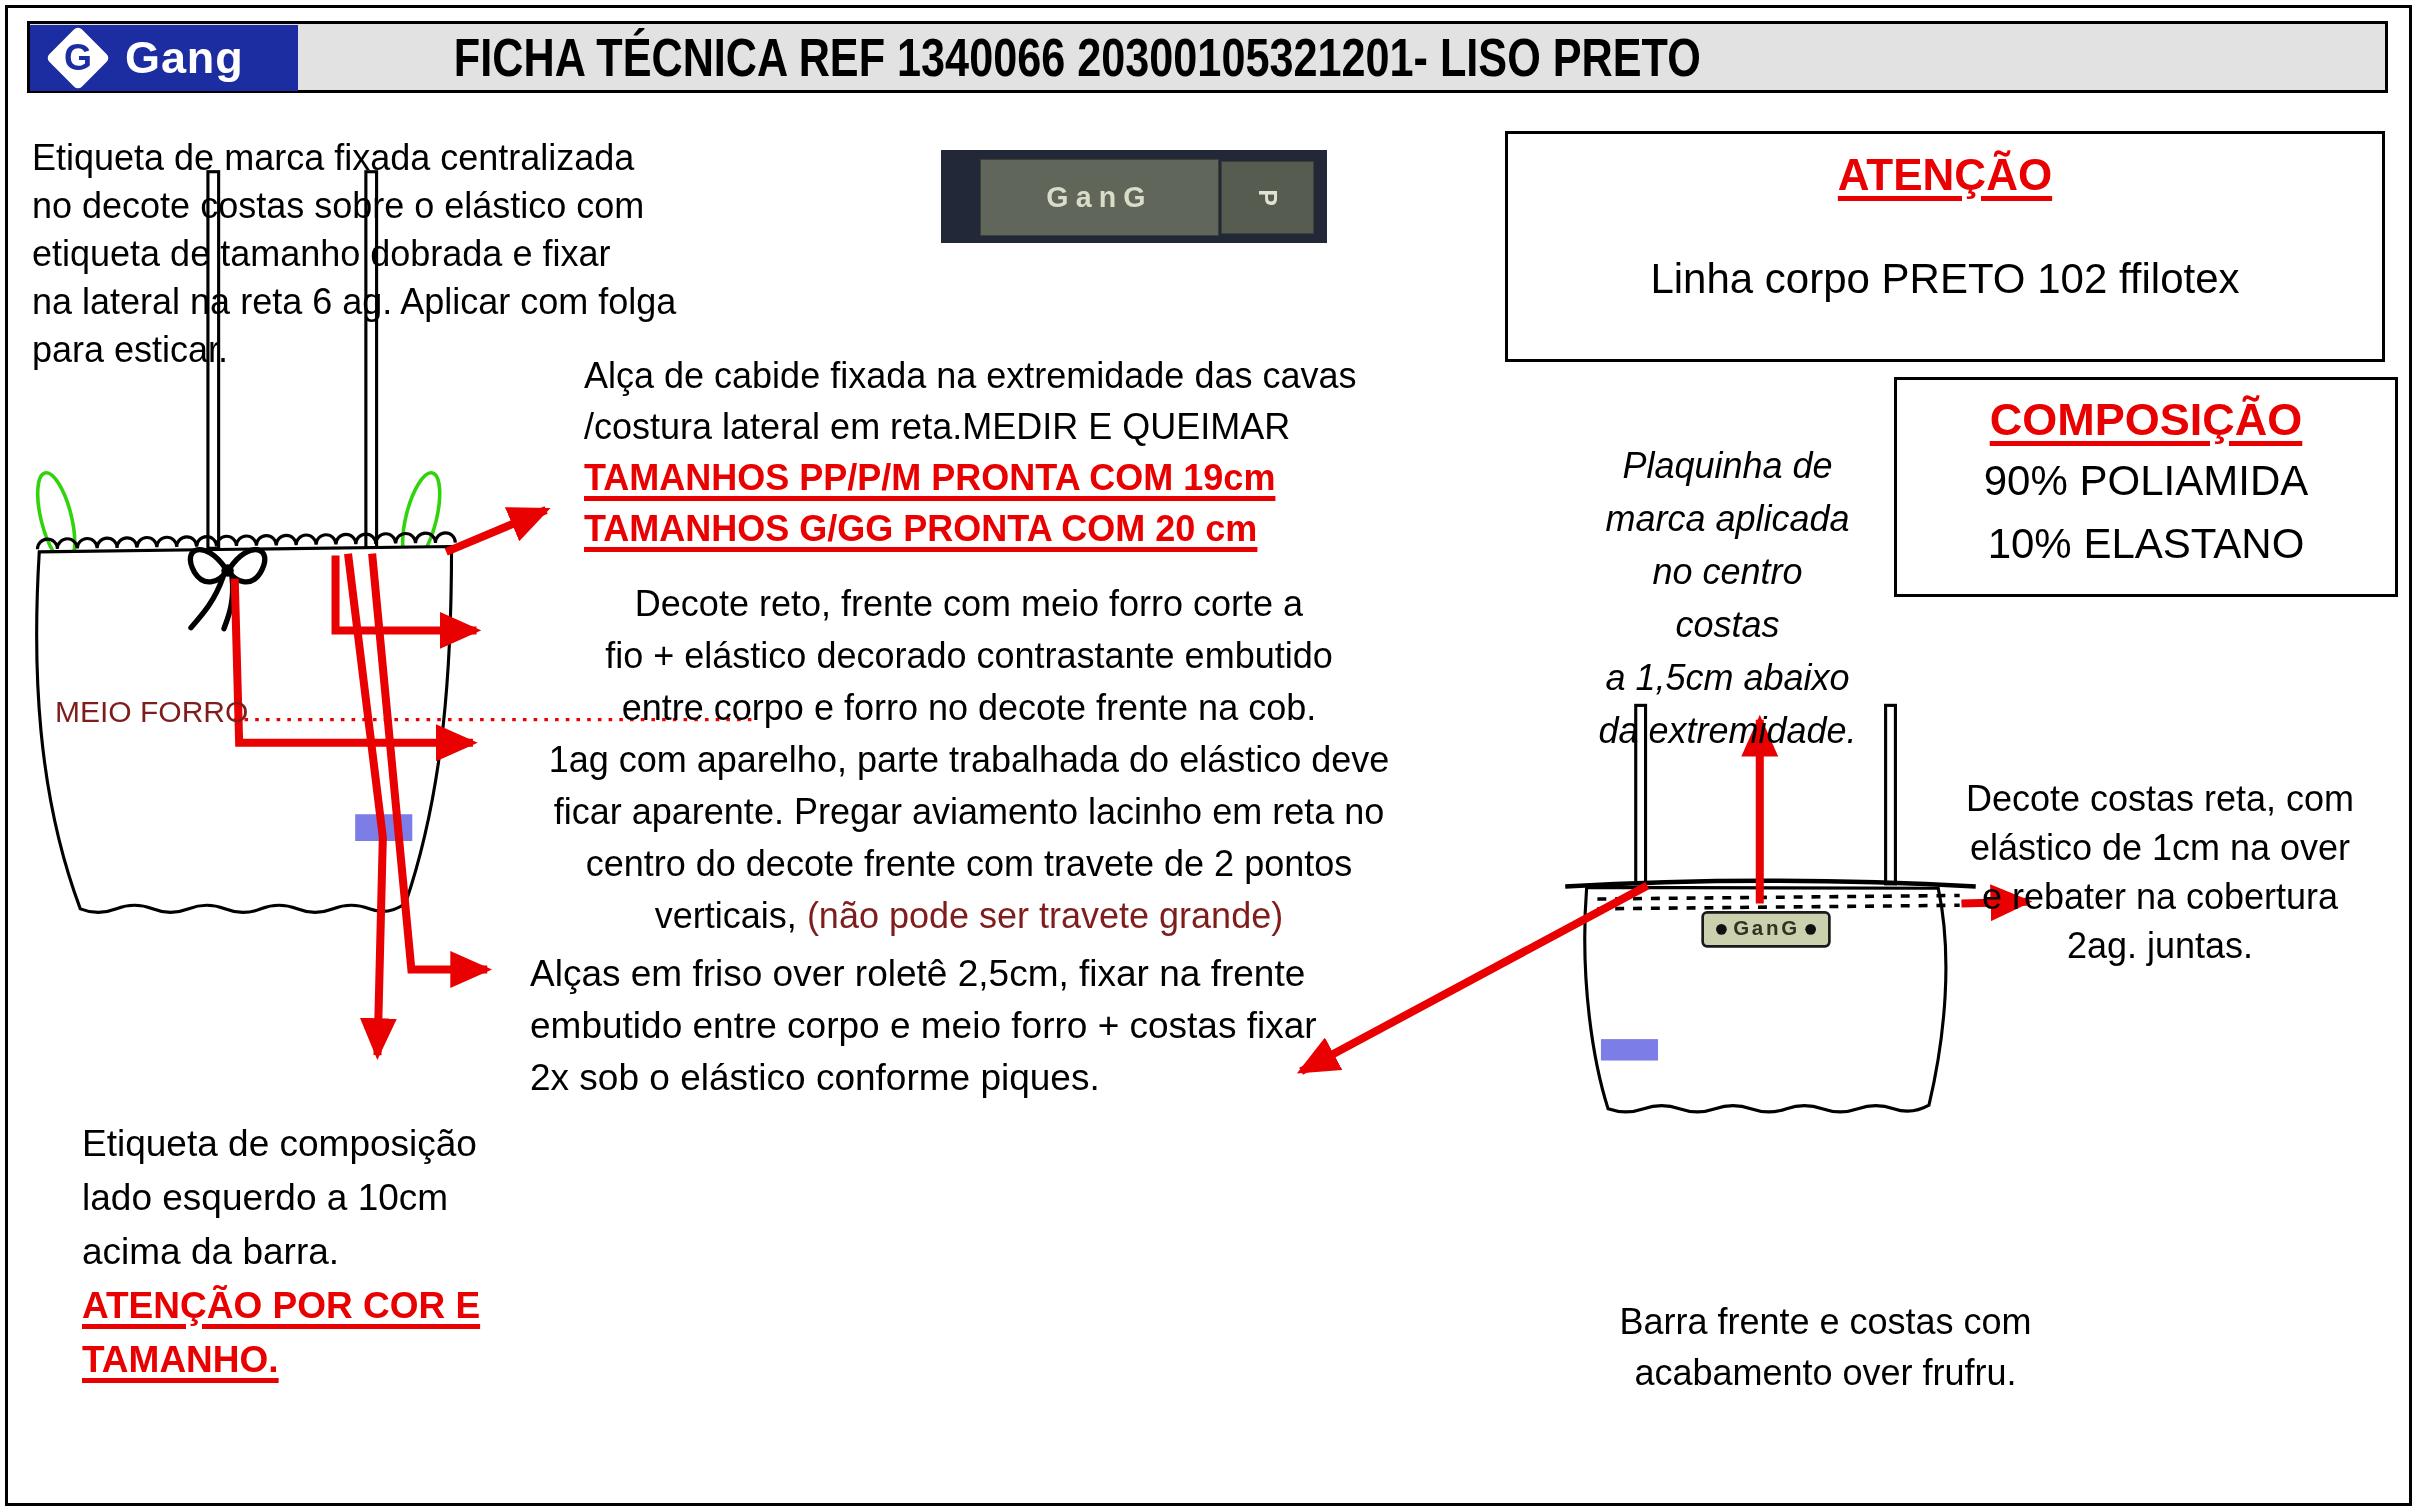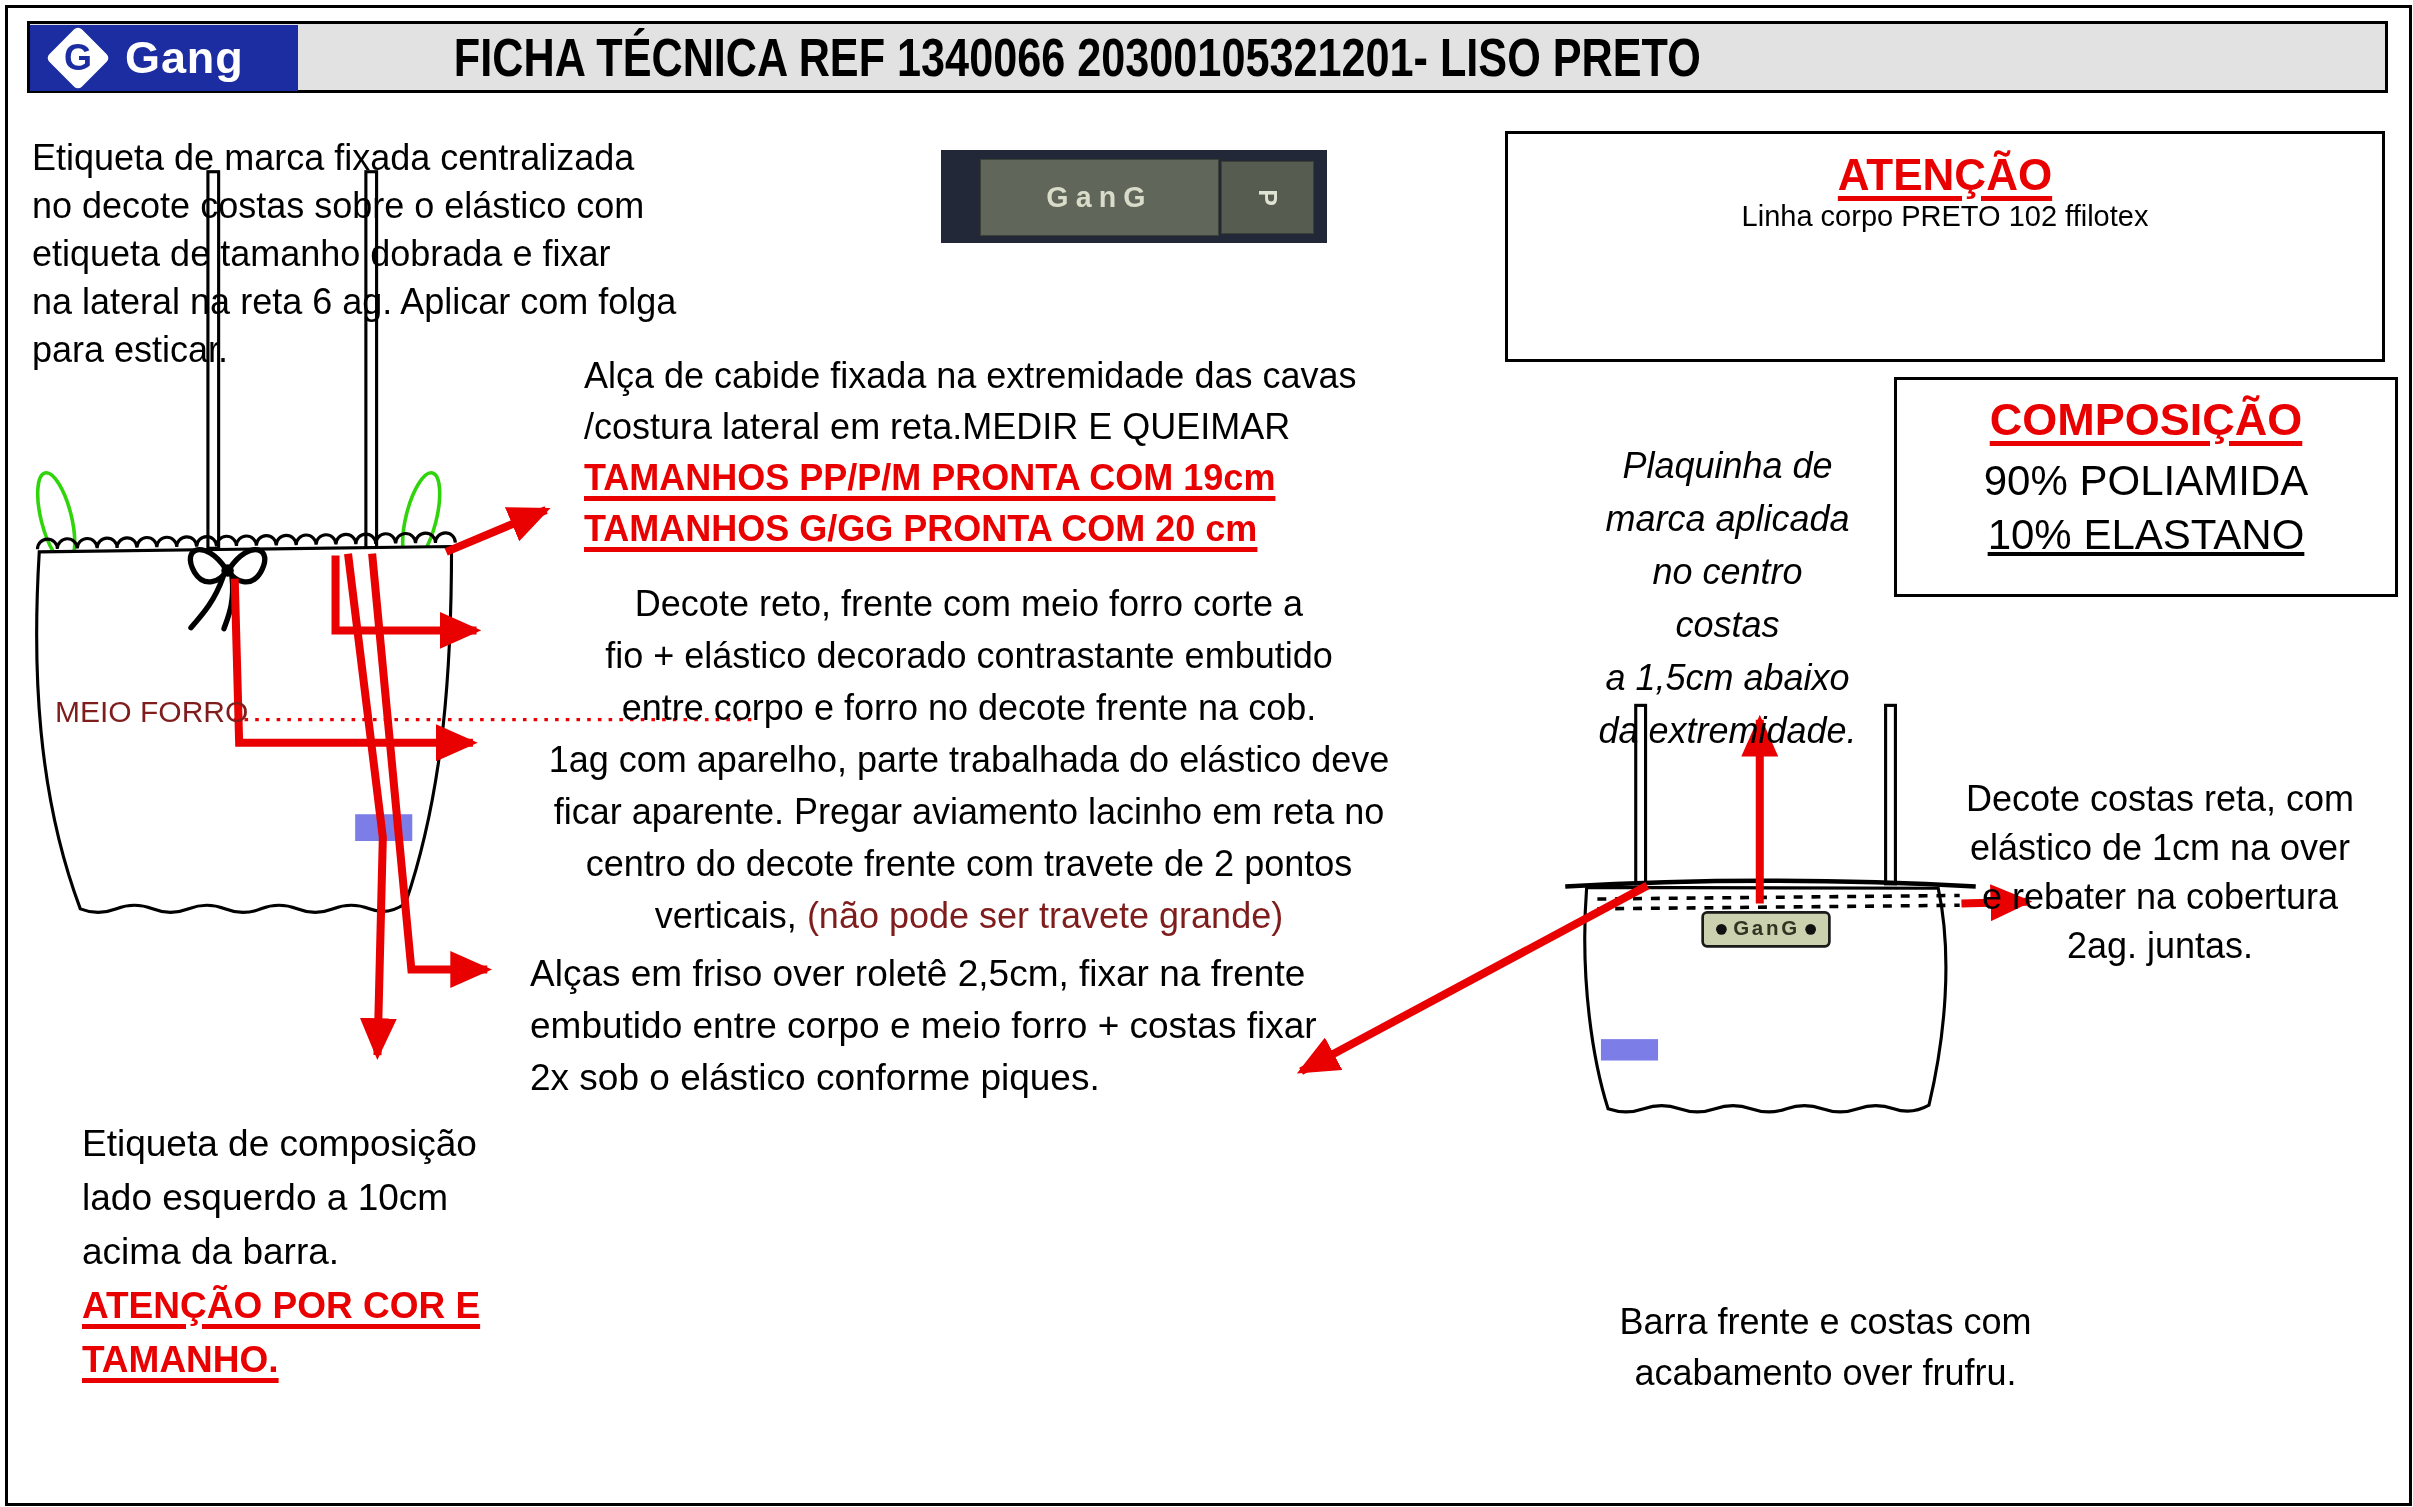--- a/index.html
+++ b/index.html
@@ -118,26 +118,26 @@
     <div id="photomain">
       <span>GanG</span>
     </div>
     <div id="phototab">
       <span>P</span>
     </div>
   </div>
 
   <div class="box" style="left:1505px;top:131px;width:874px;height:225px;">
     <div class="ctr rbu" style="margin-top:16px;font-size:44px;">ATENÇÃO</div>
-    <div class="ctr" style="font-size:29px;">Linha corpo PRETO 102 ffilotex</div>
+    <div class="ctr" style="margin-top:55px;font-size:42px;">Linha corpo PRETO 102 ffilotex</div>
   </div>
   <div class="box" style="left:1894px;top:377px;width:498px;height:214px;">
     <div class="ctr rbu" style="margin-top:14.3px;font-size:45px;">COMPOSIÇÃO</div>
     <div class="ctr" style="margin-top:10.7px;font-size:42px;">90% POLIAMIDA</div>
-    <div class="ctr" style="margin-top:6px;font-size:42px;text-decoration:underline;">10% ELASTANO</div>
+    <div class="ctr" style="margin-top:15px;font-size:42px;">10% ELASTANO</div>
   </div>
 
   <div class="blk pre" style="left:32px;top:134px;width:803px;line-height:48px;">Etiqueta de marca fixada centralizada
  no decote costas sobre o elástico com
 etiqueta de tamanho dobrada e fixar
 na lateral na reta 6 ag. Aplicar com folga
 para esticar.</div>
 
   <div class="blk pre" style="left:584px;top:350px;width:857px;line-height:51px;"><span>Alça de cabide fixada na extremidade das cavas
 /costura lateral em reta.</span><span class="b">MEDIR E QUEIMAR</span><span class="rbu">

